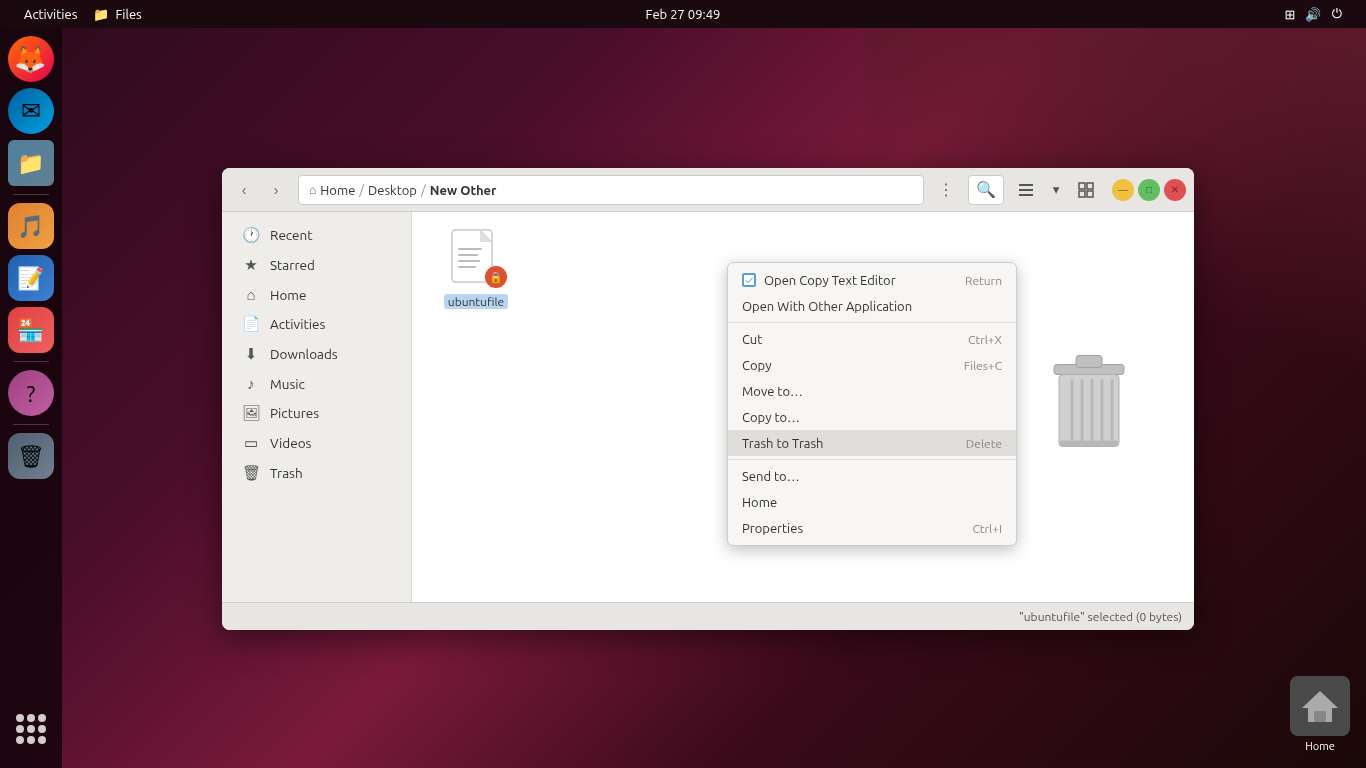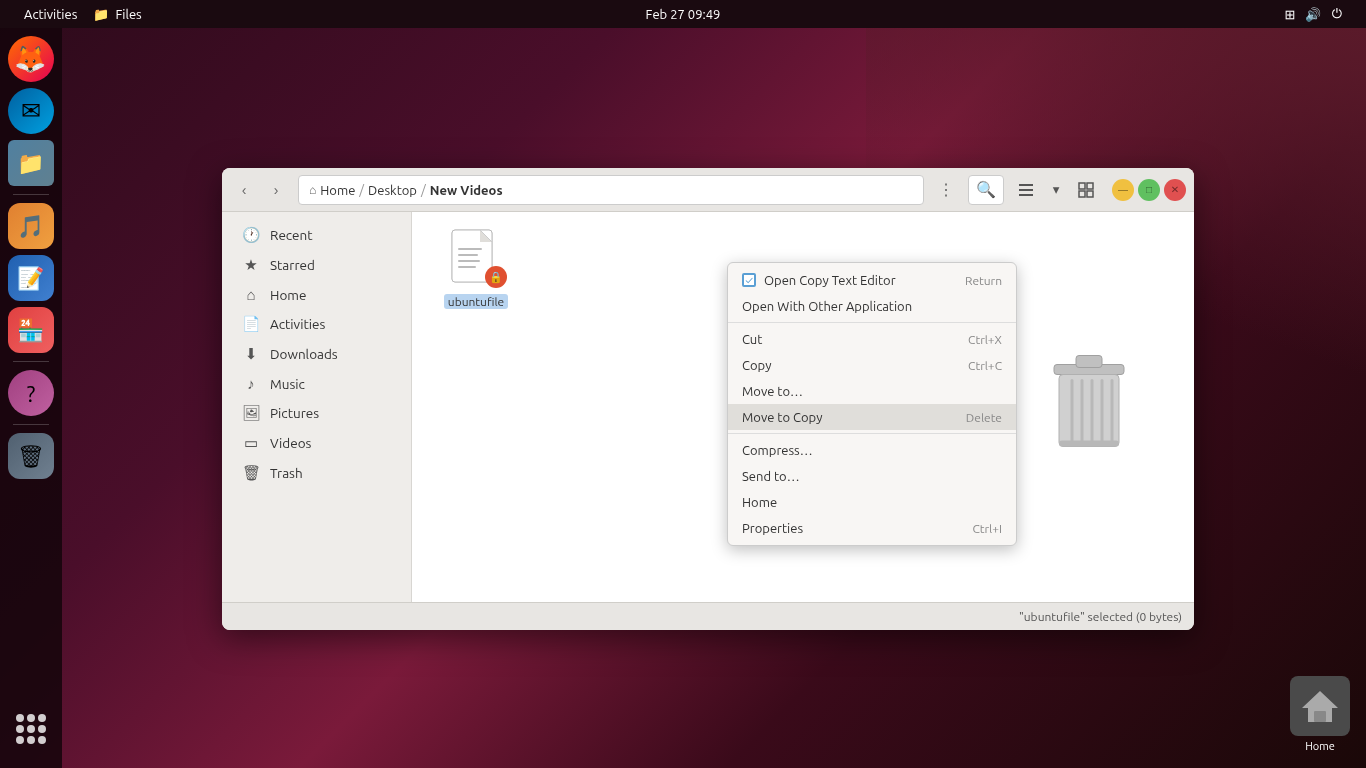--- a/index.html
+++ b/index.html
@@ -457,21 +457,21 @@
     <div class="titlebar-nav">
       <button class="nav-btn">‹</button>
       <button class="nav-btn">›</button>
     </div>
     <div class="titlebar-path">
       <span class="path-home-icon">⌂</span>
       <span class="path-segment">Home</span>
       <span class="path-sep">/</span>
       <span class="path-segment">Desktop</span>
       <span class="path-sep">/</span>
-      <span class="path-segment bold">New Videos</span>
+      <span class="path-segment bold">New Other</span>
     </div>
     <button class="titlebar-menu-btn">⋮</button>
     <div class="titlebar-search-btn">
       <span>🔍</span>
     </div>
     <div class="titlebar-view-btns">
       <button class="view-btn">
         <svg width="16" height="16" viewBox="0 0 16 16">
           <rect x="1" y="2" width="14" height="2" fill="#555"></rect>
           <rect x="1" y="7" width="14" height="2" fill="#555"></rect>
@@ -592,38 +592,38 @@
         </div>
         <div class="ctx-separator"></div>
 
         <div class="ctx-item">
           <span>Cut</span>
           <span class="ctx-shortcut">Ctrl+X</span>
         </div>
 
         <div class="ctx-item">
           <span>Copy</span>
-          <span class="ctx-shortcut">Ctrl+C</span>
+          <span class="ctx-shortcut">Files+C</span>
         </div>
 
         <div class="ctx-item">
           <span>Move to…</span>
         </div>
 
+        <div class="ctx-item">
+          <span>Copy to…</span>
+        </div>
 
         <div class="ctx-item highlighted">
-          <span>Move to Copy</span>
+          <span>Trash to Trash</span>
           <span class="ctx-shortcut">Delete</span>
         </div>
         <div class="ctx-separator"></div>
 
 
-        <div class="ctx-item">
-          <span>Compress…</span>
-        </div>
 
         <div class="ctx-item">
           <span>Send to…</span>
         </div>
 
         <div class="ctx-item">
           <span>Home</span>
         </div>
 
         <div class="ctx-item">

